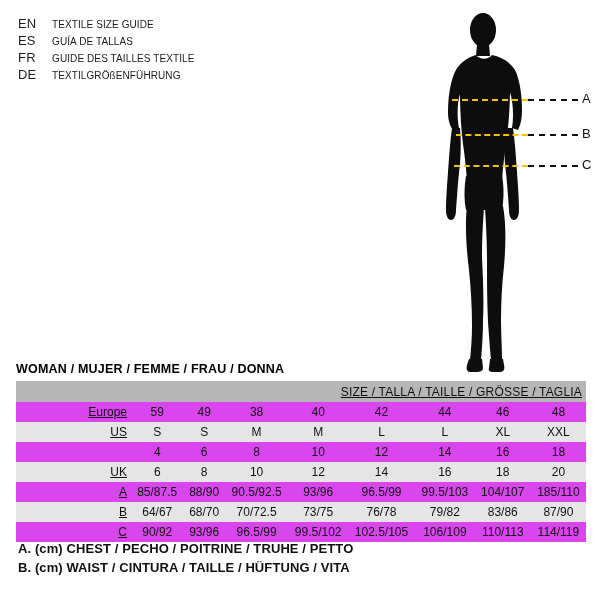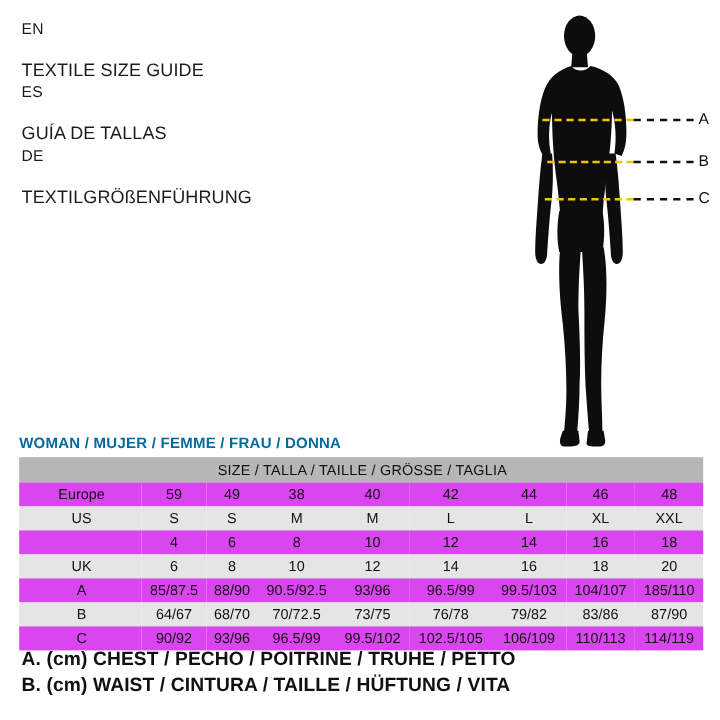--- a/index.html
+++ b/index.html
@@ -20,30 +20,29 @@
   .lang-block {
     position: absolute;
     top: 16px;
     left: 18px;
     width: 300px;
   }
   .lang-row {
     display: flex;
     align-items: baseline;
     margin-bottom: 2px;
-    flex-direction: column;
   }
   .lang-code {
     width: 34px;
     flex: 0 0 34px;
     font-size: 13px;
     letter-spacing: 0.2px;
   }
   .lang-text {
-    font-size: 15px;
+    font-size: 10px;
     letter-spacing: 0.1px;
     white-space: nowrap;
   }
 
   
   .figure-wrap {
     position: absolute;
     top: 8px;
     left: 430px;
     width: 165px;
@@ -71,75 +70,80 @@
     position: absolute;
     left: 16px;
     top: 362px;
     width: 570px;
   }
   .woman-title {
     font-size: 12.5px;
     font-weight: bold;
     letter-spacing: 0.2px;
     margin-bottom: 5px;
-    color: #0369a1;
+    color: #000000;
   }
   table.size-table {
     border-collapse: collapse;
     width: 570px;
     font-size: 12px;
   }
   table.size-table td, table.size-table th {
     padding: 2px 4px;
     text-align: center;
     font-weight: normal;
     color: #111;
     height: 16px;
   }
   table.size-table td.label-col, table.size-table th.label-col {
-    text-align: center;
-    padding-left: 6px;
+    text-align: right;
+    padding-left: 19px;
     width: 92px;
+    text-decoration: underline;
   }
   tr.header-row td {
     background: #b6b6b6;
     text-align: left;
     font-size: 12px;
     letter-spacing: 0.2px;
     height: 17px;
   }
   tr.shade td { background: #d946ef; }
   tr.plain td { background: #e5e5e5; }
 
   
   .notes {
     position: absolute;
     left: 18px;
     top: 541px;
     width: 560px;
   }
   .note {
-    font-size: 16px;
+    font-size: 13px;
     font-weight: bold;
     letter-spacing: 0.1px;
     margin-bottom: 4px;
     color: #111;
   }
 </style>
 </head>
 <body>
 
 <div class="lang-block">
   <div class="lang-row">
     <div class="lang-code">EN</div>
     <div class="lang-text">TEXTILE SIZE GUIDE</div>
   </div>
   <div class="lang-row">
     <div class="lang-code">ES</div>
     <div class="lang-text">GUÍA DE TALLAS</div>
+  </div>
+  <div class="lang-row">
+    <div class="lang-code">FR</div>
+    <div class="lang-text">GUIDE DES TAILLES TEXTILE</div>
   </div>
   <div class="lang-row">
     <div class="lang-code">DE</div>
     <div class="lang-text">TEXTILGRÖßENFÜHRUNG</div>
   </div>
 </div>
 
 <div class="figure-wrap">
   <svg width="165" height="370" viewBox="0 0 165 370">
     <g fill="#0d0d0d">

